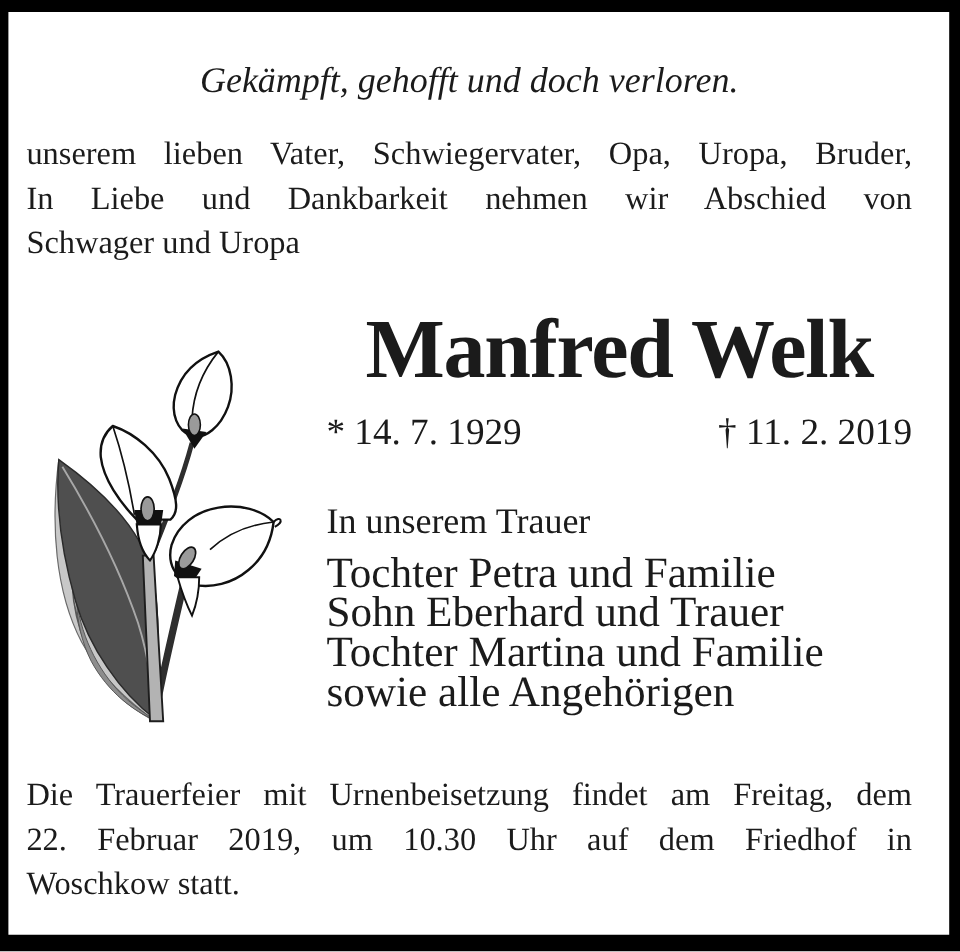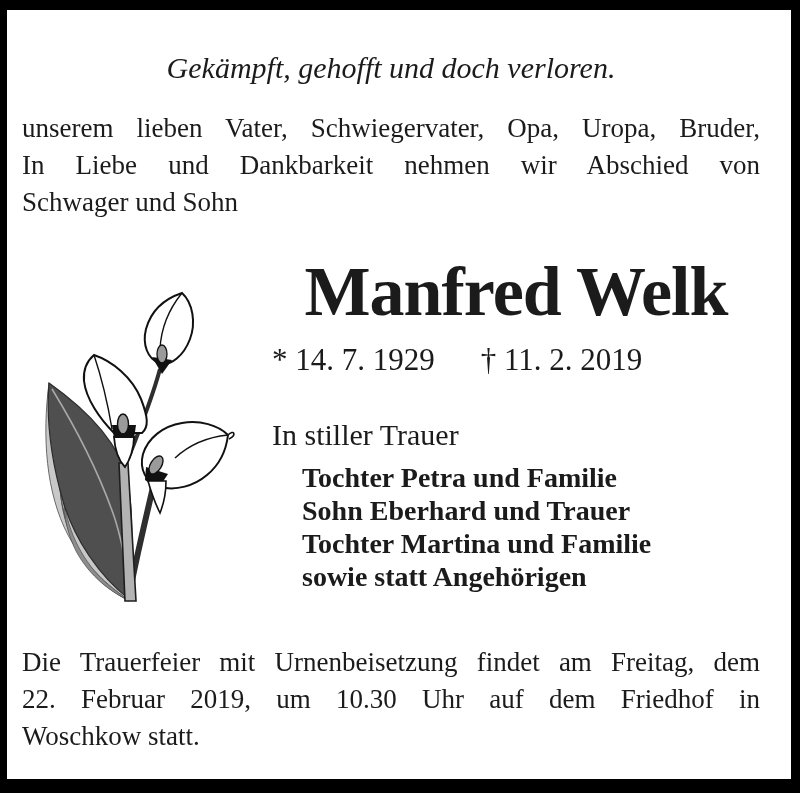--- a/index.html
+++ b/index.html
@@ -20,37 +20,37 @@
   .jline{text-align:justify;text-align-last:justify;}
   .lline{text-align:left;}
   .main-row{margin-top:34px;display:flex;}
   .art{width:250px;flex:none;}
   .art svg{display:block;margin-top:22px;}
   .right-col{flex:1;min-width:0;}
   .deceased-name{
     margin-top:2px;font-weight:bold;font-size:70px;line-height:70px;
     letter-spacing:-1px;white-space:nowrap;text-align:center;
   }
-  .dates{margin-top:16px;display:flex;gap:46px;font-size:31px;line-height:34px;}
+  .dates{margin-top:16px;display:flex;gap:46px;font-size:31px;line-height:34px;justify-content:space-between;}
   .mourning-intro{margin-top:40px;font-size:30px;line-height:36px;}
-  .mourners{margin-top:8px;font-weight:bold;font-size:28px;line-height:33px;margin-left:30px;}
+  .mourners{margin-top:8px;font-weight:normal;font-size:36px;line-height:33px;}
   .closing{margin-top:37px;font-size:27px;line-height:37px;}
 </style>
 </head>
 <body>
 
 <div class="sheet">
   <div class="inner">
 
     <div class="epitaph">Gekämpft, gehofft und doch verloren.</div>
 
     <div class="intro">
       <div class="jline">unserem lieben Vater, Schwiegervater, Opa, Uropa, Bruder,</div>
       <div class="jline">In Liebe und Dankbarkeit nehmen wir Abschied von</div>
-      <div class="lline">Schwager und Sohn</div>
+      <div class="lline">Schwager und Uropa</div>
     </div>
 
     <div class="main-row">
 
       <div class="art">
         <svg width="240" height="330" viewBox="0 0 240 330" aria-hidden="true">
 
           <path d="M27,106 C20,160 24,216 46,258 C62,288 86,308 106,323
                    C88,298 72,268 60,238 C46,202 34,154 27,106 Z" fill="#c8c8c8" stroke="#6a6a6a" stroke-width="1"></path>
           <path d="M38,210 C40,246 54,280 76,302 C86,312 98,319 107,324
@@ -88,26 +88,26 @@
           <ellipse cx="140" cy="77" rx="5" ry="9" fill="#9a9a9a" stroke="#111" stroke-width="1.3"></ellipse>
         </svg>
       </div>
 
       <div class="right-col">
         <div class="deceased-name">Manfred Welk</div>
         <div class="dates">
           <span>* 14. 7. 1929</span>
           <span>† 11. 2. 2019</span>
         </div>
-        <div class="mourning-intro">In stiller Trauer</div>
+        <div class="mourning-intro">In unserem Trauer</div>
         <div class="mourners">
           <div>Tochter Petra und Familie</div>
           <div>Sohn Eberhard und Trauer</div>
           <div>Tochter Martina und Familie</div>
-          <div>sowie statt Angehörigen</div>
+          <div>sowie alle Angehörigen</div>
         </div>
       </div>
     </div>
 
     <div class="closing">
       <div class="jline">Die Trauerfeier mit Urnenbeisetzung findet am Freitag, dem</div>
       <div class="jline">22. Februar 2019, um 10.30 Uhr auf dem Friedhof in</div>
       <div class="lline">Woschkow statt.</div>
     </div>
 

